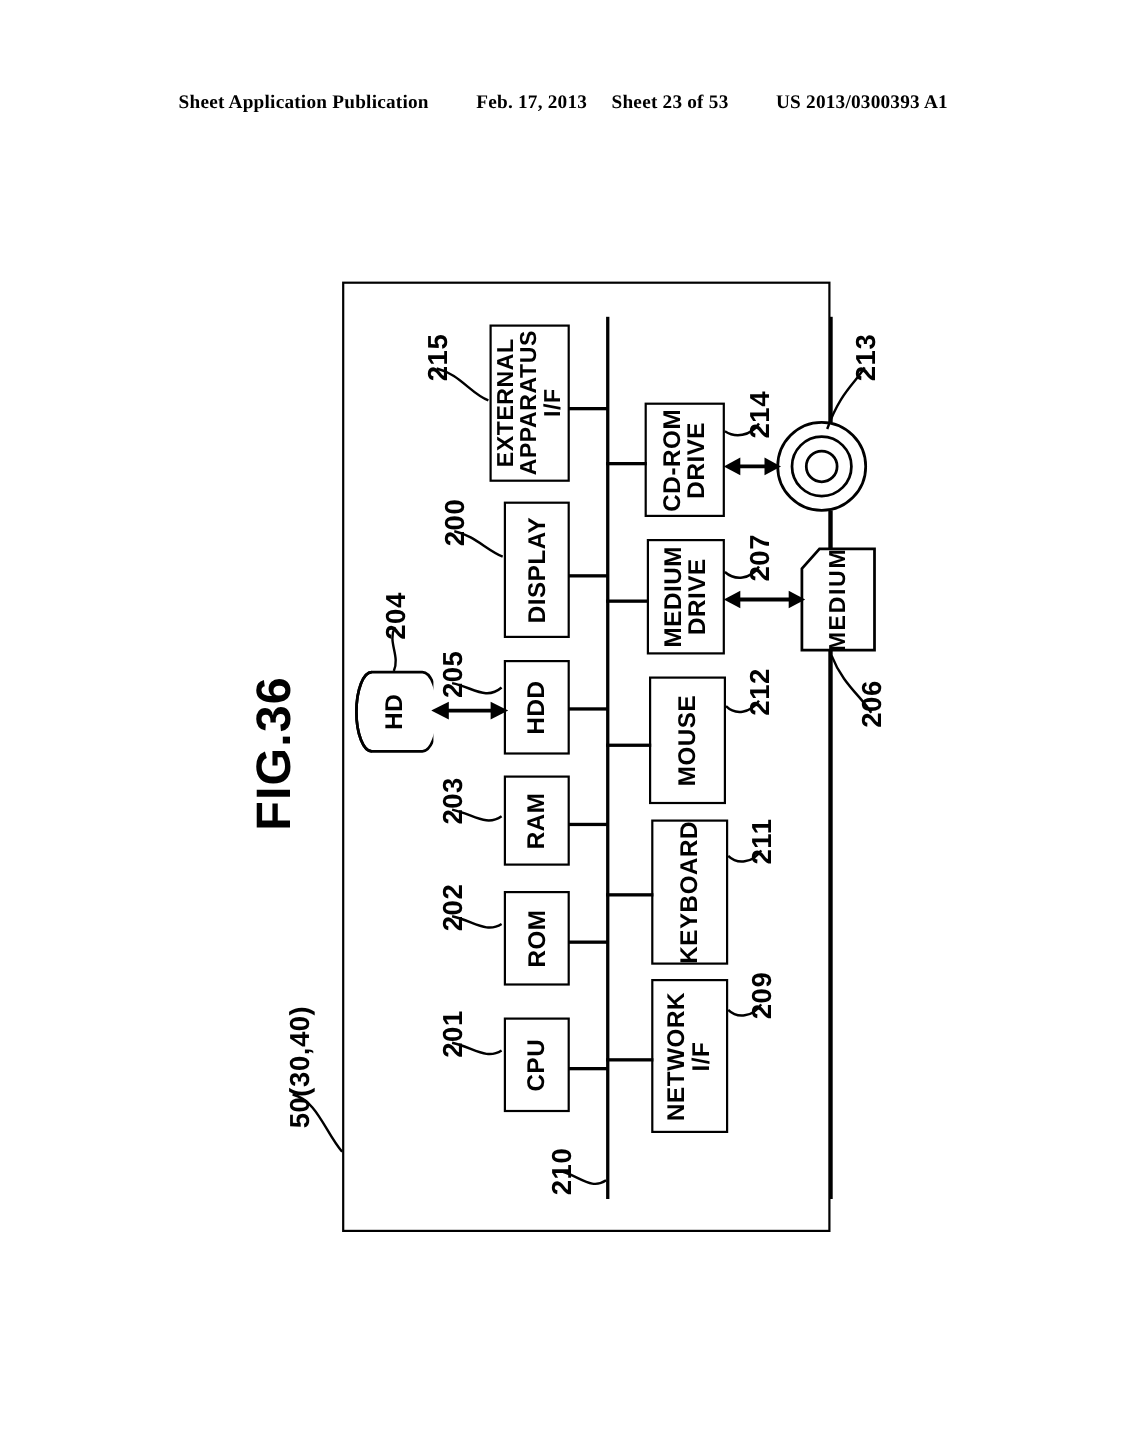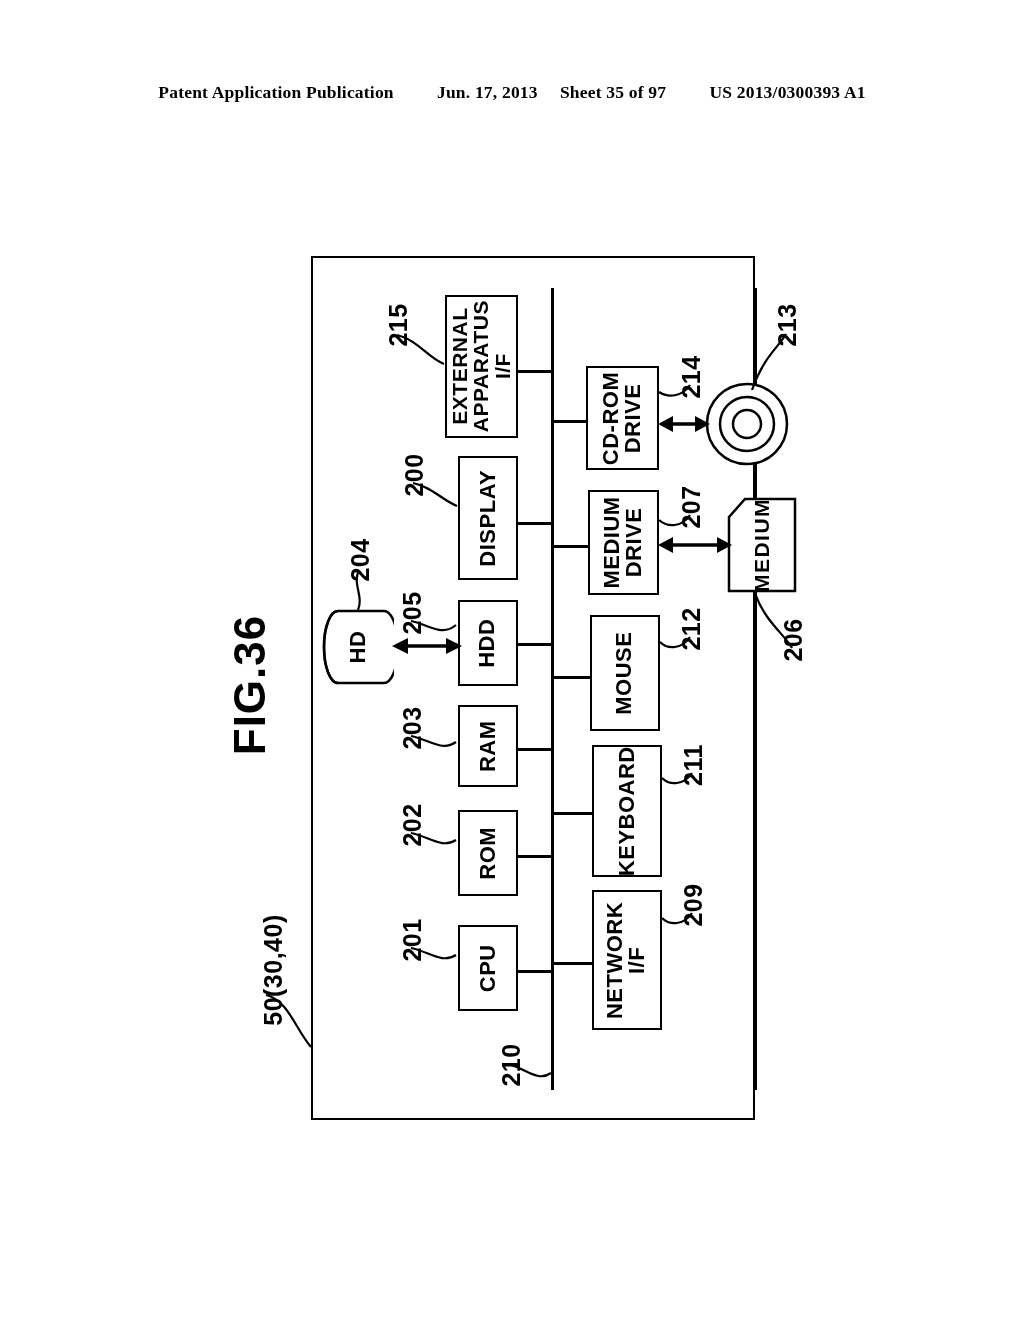--- a/index.html
+++ b/index.html
@@ -188,25 +188,25 @@
     transform: rotate(-90deg);
   }
 
   
   .dbl-arrow { position: absolute; }
 </style>
 </head>
 <body>
 
 <div id="page-header">
-  <span class="seg">Patent Application Publication</span>
+  <span class="seg">Sheet Application Publication</span>
   <span class="gap-lg"></span>
-  <span class="seg">Jun. 17, 2013</span>
+  <span class="seg">Feb. 17, 2013</span>
   <span class="gap-sm"></span>
-  <span class="seg">Sheet 35 of 97</span>
+  <span class="seg">Sheet 23 of 53</span>
   <span class="gap-lg"></span>
   <span class="seg">US 2013/0300393 A1</span>
 </div>
 
 <div id="figure">
 
   <div id="fig-title">FIG.36</div>
 
   <div id="outer-frame"></div>
 

